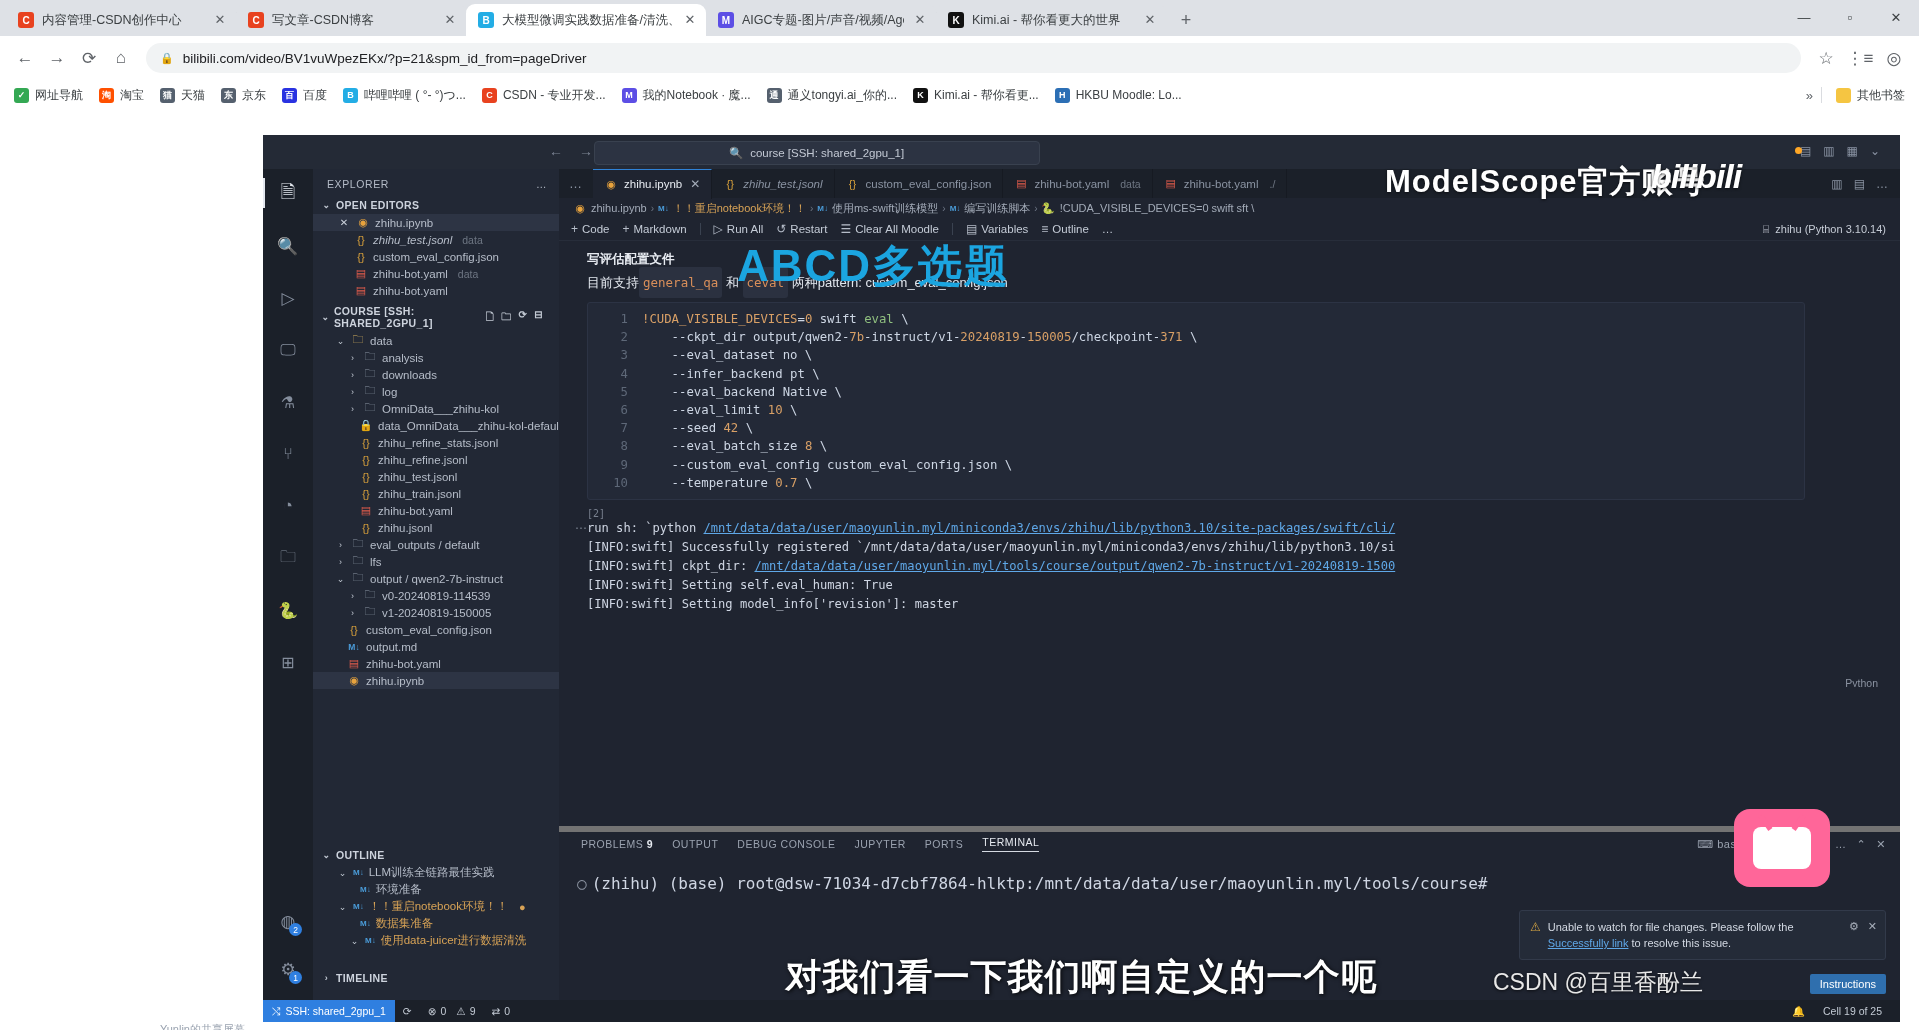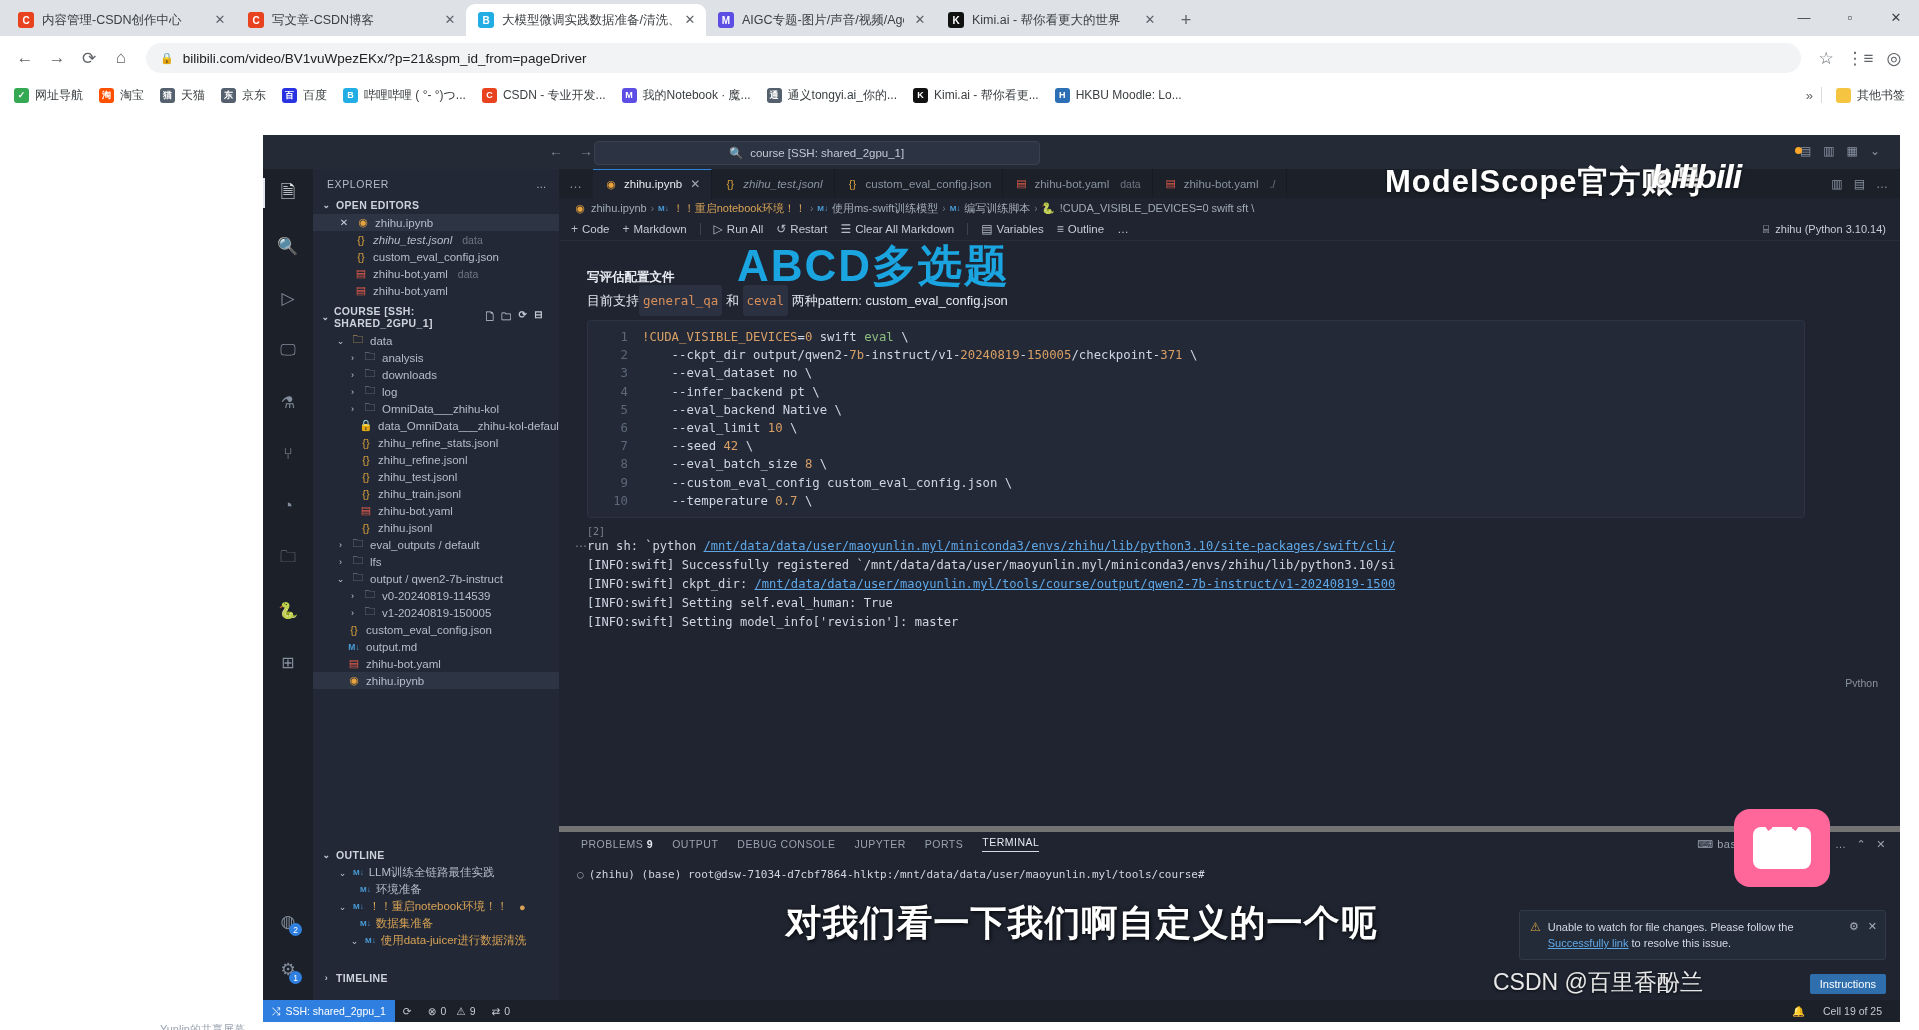--- a/index.html
+++ b/index.html
@@ -97,21 +97,21 @@
   .bc-sep{color:#6d7684;font-size:10px;}
 
   .nbtoolbar{height:22px;display:flex;align-items:center;gap:13px;padding-left:12px;font-size:11.5px;color:#c5ccd7;border-bottom:1px solid #272d3a;}
   .nbt{display:flex;align-items:center;gap:4px;}
   .nbt .g{color:#b6bdc9;font-size:12px;}
   .nbdiv{width:1px;height:12px;background:#3a4250;}
   .kernel{margin-left:auto;padding-right:14px;display:flex;align-items:center;gap:6px;font-size:11px;color:#c6ccd6;}
 
   .nbbody{position:relative;height:440px;overflow:hidden;padding-top:6px;}
   .md-cell{padding:2px 0 0 28px;color:#dfe4ec;}
-  .md-h{font-size:12.5px;font-weight:bold;color:#e7ebf1;margin:20px 0 6px 0;}
+  .md-h{font-size:12.5px;font-weight:bold;color:#e7ebf1;margin:2px 0 6px 0;}
   .md-p{font-size:13px;color:#e2e7ee;}
   .code-inline{background:#2b3140;color:#d98f5a;border-radius:3px;padding:8px 4px;font-family:"DejaVu Sans Mono", monospace;font-size:12.5px;}
 
   .code-cell{margin:10px 0 0 28px;width:1216px;background:#232937;border:1px solid #2c3344;border-radius:3px;padding:7px 0 7px 0;}
   .cline{display:flex;font-family:"DejaVu Sans Mono", monospace;font-size:12.3px;line-height:18.2px;white-space:pre;}
   .lnum{width:40px;text-align:right;padding-right:14px;color:#5e6878;flex:0 0 40px;}
   .ctext{color:#cdd6e4;}
   .k-cmd{color:#d9a066;}
   .k-num{color:#d9a066;}
   .k-str{color:#8fbf7f;}
@@ -120,37 +120,37 @@
   .out-idx{font-family:"DejaVu Sans Mono", monospace;font-size:10px;color:#79818f;padding-left:14px;}
   .out-area{margin-left:28px;font-family:"DejaVu Sans Mono", monospace;font-size:12.1px;line-height:19px;color:#cfd6e3;white-space:nowrap;overflow:hidden;}
   .out-link{color:#5fa8e8;text-decoration:underline;}
   .out-dots{position:absolute;left:530px;color:#7b8391;font-size:12px;letter-spacing:1px;}
 
   
   .panel{position:absolute;left:0;bottom:0;width:1341px;height:190px;background:#1f2430;border-top:6px solid #737373;}
   .panel-tabs{height:24px;display:flex;align-items:center;gap:19px;padding-left:22px;font-size:10.5px;letter-spacing:.5px;color:#9aa2af;}
   .panel-tabs .pt.active{color:#e6eaf0;border-bottom:1px solid #d5dae2;padding-bottom:3px;}
   .ptb-right{margin-left:auto;display:flex;align-items:center;gap:10px;padding-right:14px;color:#9aa2af;font-size:11px;}
-  .term-line{padding-left:18px;font-family:"DejaVu Sans Mono", monospace;font-size:11px;color:#cfd6e3;margin-top:12px;}
+  .term-line{padding-left:18px;font-family:"DejaVu Sans Mono", monospace;font-size:16px;color:#cfd6e3;margin-top:18px;}
   .term-dot{color:#8b93a1;margin-right:5px;}
 
   .notif{position:absolute;right:14px;bottom:62px;width:345px;background:#242b38;border:1px solid #323a4a;border-radius:3px;padding:8px 10px;color:#d3d9e3;font-size:11px;line-height:16px;}
   .notif .hdr{display:flex;align-items:flex-start;gap:7px;}
   .notif .warn{color:#d9a742;font-size:12px;}
   .notif .acts{position:absolute;right:8px;top:7px;display:flex;gap:9px;color:#a7aeba;font-size:11px;}
   .notif-btn{position:absolute;right:14px;bottom:28px;background:#2f6fae;color:#fff;font-size:11px;padding:4px 10px;border-radius:2px;}
 
   
   .statusbar{position:absolute;left:0;bottom:0;width:1637px;height:22px;background:#1b2029;display:flex;align-items:center;font-size:10.5px;color:#c3cad4;}
   .sb-remote{background:#2f7fe0;color:#fff;height:22px;display:flex;align-items:center;gap:5px;padding:0 9px;font-size:10.5px;}
   .sb-item{display:flex;align-items:center;gap:4px;padding:0 8px;}
   .sb-right{margin-left:auto;display:flex;align-items:center;gap:2px;padding-right:10px;}
 
   
-  .subtitle{position:absolute;left:0;top:764px;width:1637px;text-align:center;font-size:36px;font-weight:bold;color:#ffffff;text-shadow:1px 1px 4px rgba(0,0,0,.9);letter-spacing:1px;}
+  .subtitle{position:absolute;left:0;top:818px;width:1637px;text-align:center;font-size:36px;font-weight:bold;color:#ffffff;text-shadow:1px 1px 4px rgba(0,0,0,.9);letter-spacing:1px;}
 
   
   .bili-logo-btm{position:absolute;right:70px;bottom:135px;width:96px;height:78px;background:#ff6699;border-radius:16px;display:flex;align-items:center;justify-content:center;}
   .bili-logo-btm .tv{width:58px;height:42px;background:#fff;border-radius:8px;position:relative;}
   .bili-logo-btm .tv:before,.bili-logo-btm .tv:after{content:"";position:absolute;width:5px;height:17px;background:#ff6699;top:-13px;}
   .bili-logo-btm .tv:before{left:10px;transform:rotate(-35deg);}
   .bili-logo-btm .tv:after{right:10px;transform:rotate(35deg);}
   .bili-dot{position:absolute;right:98px;top:12px;width:7px;height:7px;border-radius:50%;background:#ffa726;}
 </style>
 </head>
@@ -544,21 +544,21 @@
           <span class="nbt">
                 <span class="g">▷</span>
                 <span>Run All</span>
               </span>
           <span class="nbt">
                 <span class="g">↺</span>
                 <span>Restart</span>
               </span>
           <span class="nbt">
                 <span class="g">☰</span>
-                <span>Clear All Markdown</span>
+                <span>Clear All Moodle</span>
               </span>
           <span class="nbdiv"></span>
           <span class="nbt">
                 <span class="g">▤</span>
                 <span>Variables</span>
               </span>
           <span class="nbt">
                 <span class="g">≡</span>
                 <span>Outline</span>
               </span>

